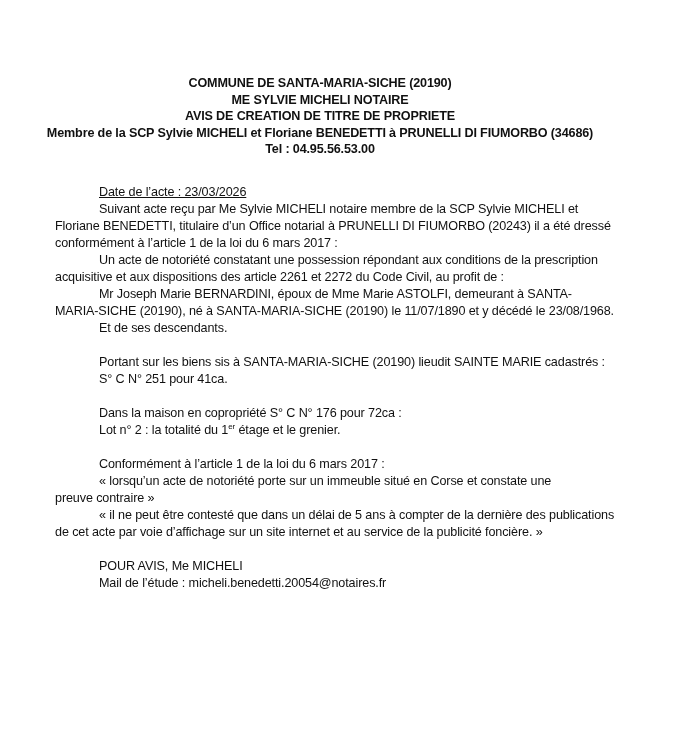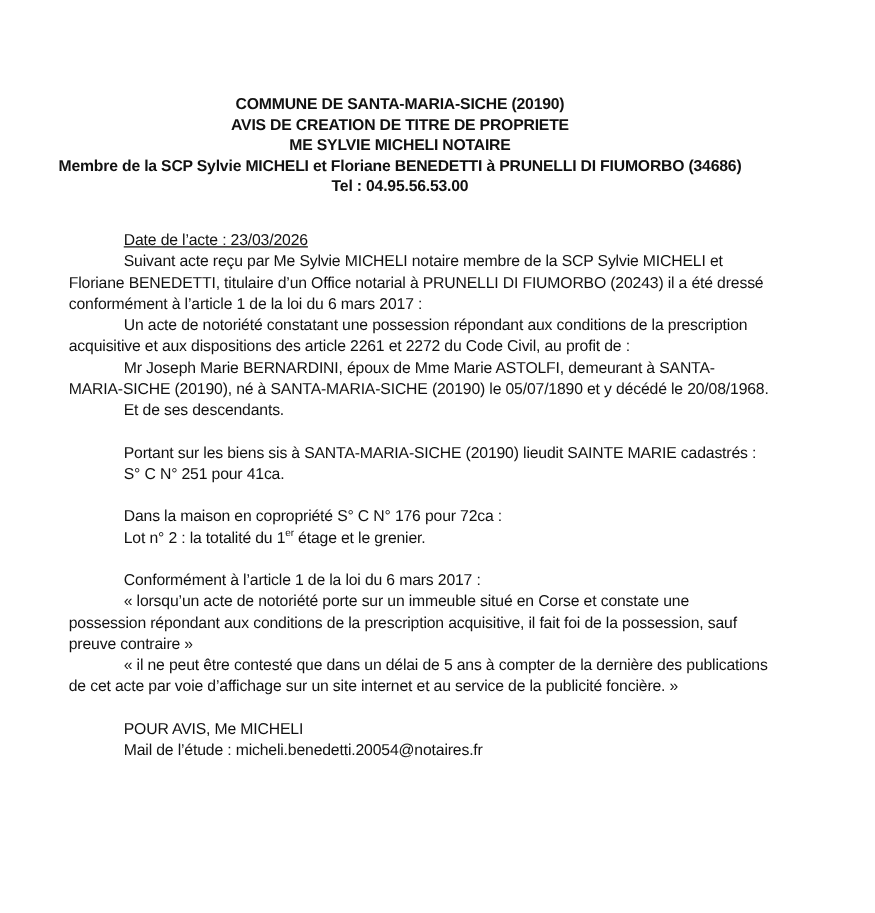--- a/index.html
+++ b/index.html
@@ -55,43 +55,43 @@
     .gap { display: block; height: 17px; }
     sup { font-size: 8px; line-height: 0; vertical-align: 5px; }
   </style>
 </head>
 <body>
 
 <div class="page">
 
   <div class="header">
     <span class="line">COMMUNE DE SANTA-MARIA-SICHE (20190)</span>
+    <span class="line">ME SYLVIE MICHELI NOTAIRE</span>
     <span class="line">AVIS DE CREATION DE TITRE DE PROPRIETE</span>
-    <span class="line">ME SYLVIE MICHELI NOTAIRE</span>
     <span class="line">Membre de la SCP Sylvie MICHELI et Floriane BENEDETTI à PRUNELLI DI FIUMORBO (34686)</span>
     <span class="line">Tel : 04.95.56.53.00</span>
   </div>
 
   <div class="body">
     <span class="line indent bold underline">Date de l’acte : 23/03/2026</span>
 
     <div>
       <span class="line indent">Suivant acte reçu par Me Sylvie MICHELI notaire membre de la SCP Sylvie MICHELI et</span>
       <span class="line">Floriane BENEDETTI, titulaire d’un Office notarial à PRUNELLI DI FIUMORBO (20243) il a été dressé</span>
       <span class="line">conformément à l’article 1 de la loi du 6 mars 2017 :</span>
     </div>
 
     <div>
       <span class="line indent">Un acte de notoriété constatant une possession répondant aux conditions de la prescription</span>
       <span class="line">acquisitive et aux dispositions des article 2261 et 2272 du Code Civil, au profit de :</span>
     </div>
 
     <div>
       <span class="line indent">Mr Joseph Marie BERNARDINI, époux de Mme Marie ASTOLFI, demeurant à SANTA-</span>
-      <span class="line">MARIA-SICHE (20190), né à SANTA-MARIA-SICHE (20190) le 05/07/1890 et y décédé le 20/08/1968.</span>
+      <span class="line">MARIA-SICHE (20190), né à SANTA-MARIA-SICHE (20190) le 11/07/1890 et y décédé le 23/08/1968.</span>
     </div>
 
     <span class="line indent">Et de ses descendants.</span>
 
     <span class="gap"></span>
 
     <div>
       <span class="line indent">Portant sur les biens sis à SANTA-MARIA-SICHE (20190) lieudit SAINTE MARIE cadastrés :</span>
       <span class="line indent">S° C N° 251 pour 41ca.</span>
     </div>
@@ -102,21 +102,20 @@
       <span class="line indent">Dans la maison en copropriété S° C N° 176 pour 72ca :</span>
       <span class="line indent"><span>Lot n° 2 : la totalité du 1</span><sup>er</sup><span> étage et le grenier.</span></span>
     </div>
 
     <span class="gap"></span>
 
     <span class="line indent">Conformément à l’article 1 de la loi du 6 mars 2017 :</span>
 
     <div class="italic">
       <span class="line indent">« lorsqu’un acte de notoriété porte sur un immeuble situé en Corse et constate une</span>
-      <span class="line">possession répondant aux conditions de la prescription acquisitive, il fait foi de la possession, sauf</span>
       <span class="line">preuve contraire »</span>
     </div>
 
     <div class="italic">
       <span class="line indent">« il ne peut être contesté que dans un délai de 5 ans à compter de la dernière des publications</span>
       <span class="line">de cet acte par voie d’affichage sur un site internet et au service de la publicité foncière. »</span>
     </div>
 
     <span class="gap"></span>
 

